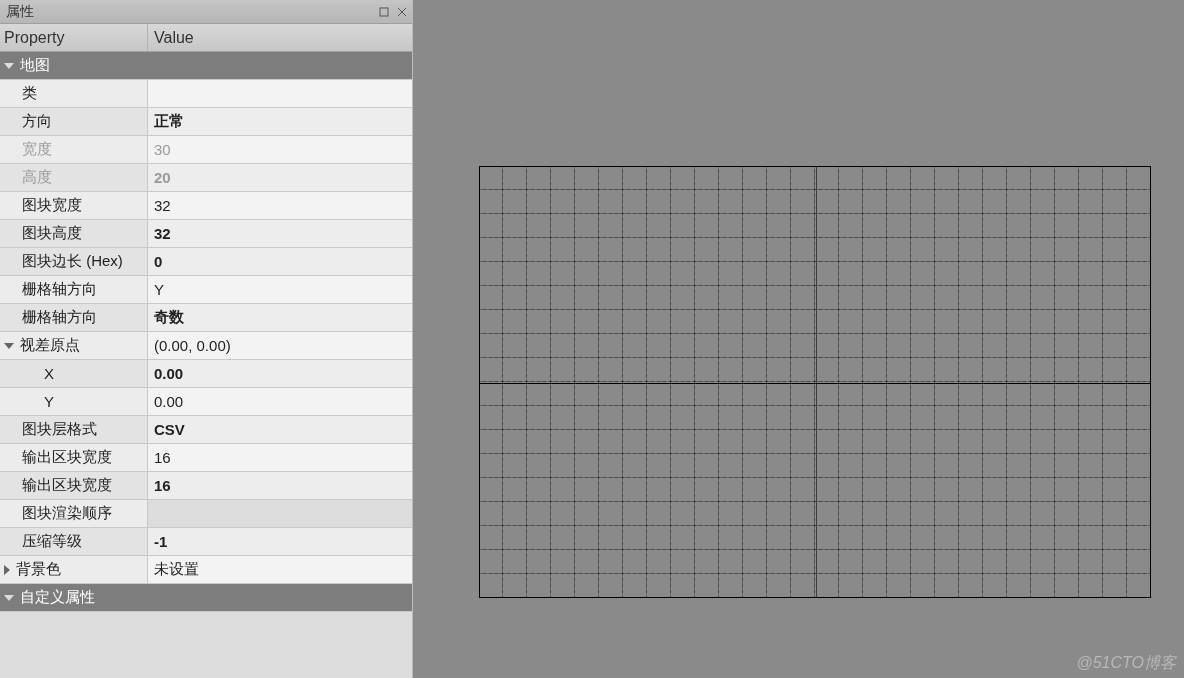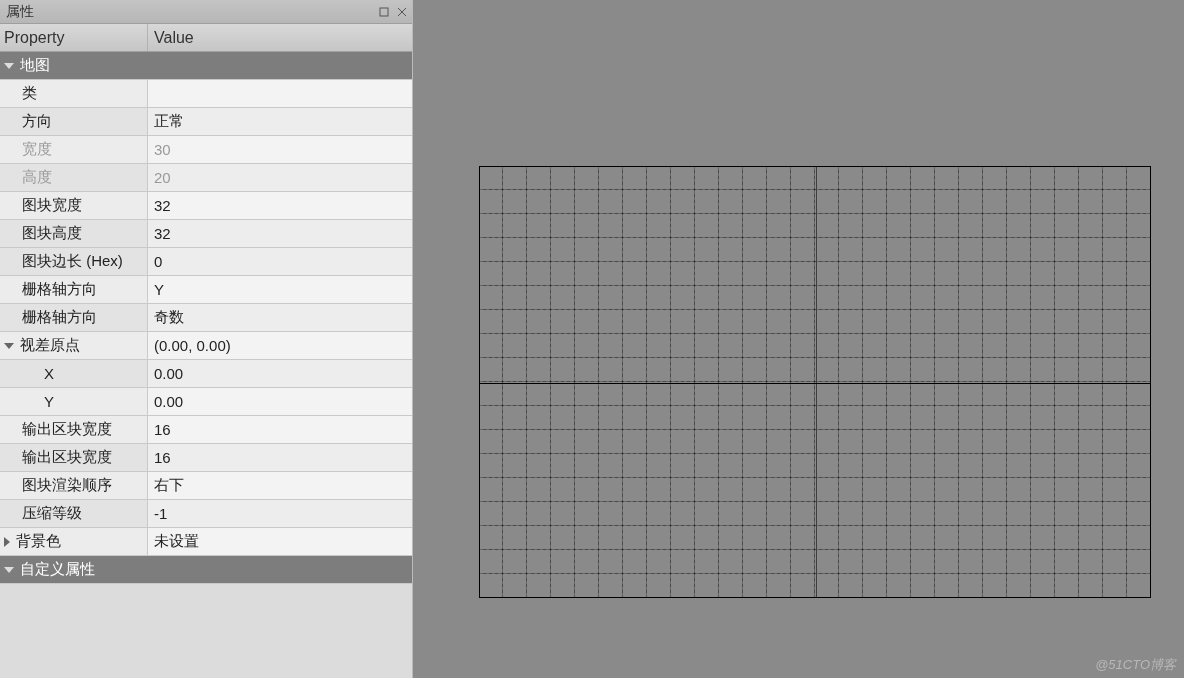--- a/index.html
+++ b/index.html
@@ -67,21 +67,21 @@
     background: #ececec;
   }
   .row .cell-val {
     flex: 1;
     display: flex;
     align-items: center;
     padding-left: 6px;
     background: #f3f3f3;
   }
   .row.alt .cell-prop { background: #e3e3e3; }
-  .row.alt .cell-val  { background: #ededed; }
+  .row.alt .cell-val  { background: #ededed; font-weight: bold; }
 
   .row.disabled .cell-prop,
   .row.disabled .cell-val { color: #9a9a9a; }
 
   .row.section {
     background: #f97316;
   }
   .row.section .cell-prop,
   .row.section .cell-val {
     background: #7d7d7d;
@@ -156,21 +156,21 @@
       repeating-linear-gradient(to bottom, #8a8a8a 0 3px, transparent 3px 6px);
     mix-blend-mode: normal;
     pointer-events:none;
     opacity:.45;
   }
 
   .watermark {
     position:absolute;
     right:8px; bottom:4px;
     color:#b8b8b8;
-    font-size:13px;
+    font-size:16px;
     font-style:italic;
     user-select:none;
   }
 </style>
 </head>
 <body>
 
 <div class="panel">
 
   <div class="panel-titlebar">
@@ -307,20 +307,28 @@
 
     <div class="row child">
       <div class="cell-prop">
           <span>Y</span>
         </div>
       <div class="cell-val">
           <span>0.00</span>
         </div>
     </div>
 
+    <div class="row alt">
+      <div class="cell-prop">
+          <span>图块层格式</span>
+        </div>
+      <div class="cell-val">
+          <span>CSV</span>
+        </div>
+    </div>
 
     <div class="row">
       <div class="cell-prop">
           <span>输出区块宽度</span>
         </div>
       <div class="cell-val">
           <span>16</span>
         </div>
     </div>
 
@@ -329,23 +337,20 @@
           <span>输出区块宽度</span>
         </div>
       <div class="cell-val">
           <span>16</span>
         </div>
     </div>
 
     <div class="row">
       <div class="cell-prop">
           <span>图块渲染顺序</span>
-        </div>
-      <div class="cell-val">
-          <span>右下</span>
         </div>
     </div>
 
     <div class="row alt">
       <div class="cell-prop">
           <span>压缩等级</span>
         </div>
       <div class="cell-val">
           <span>-1</span>
         </div>

